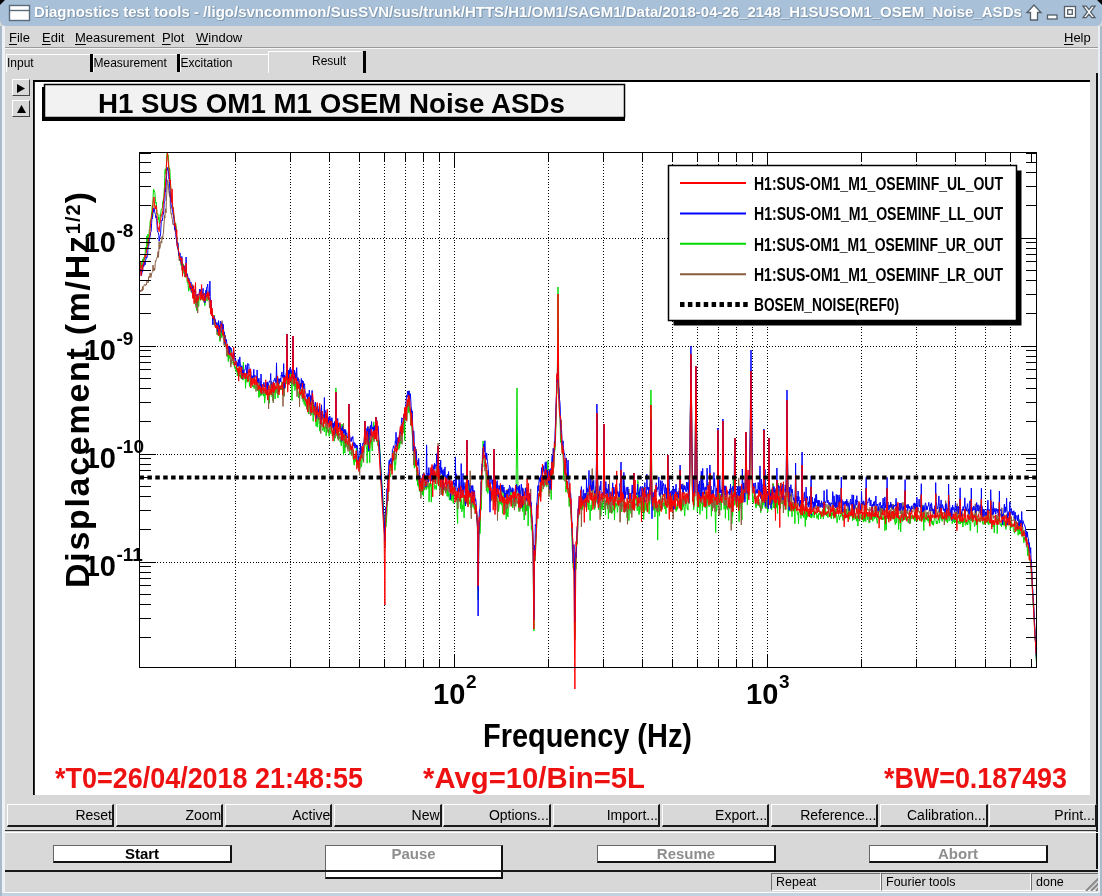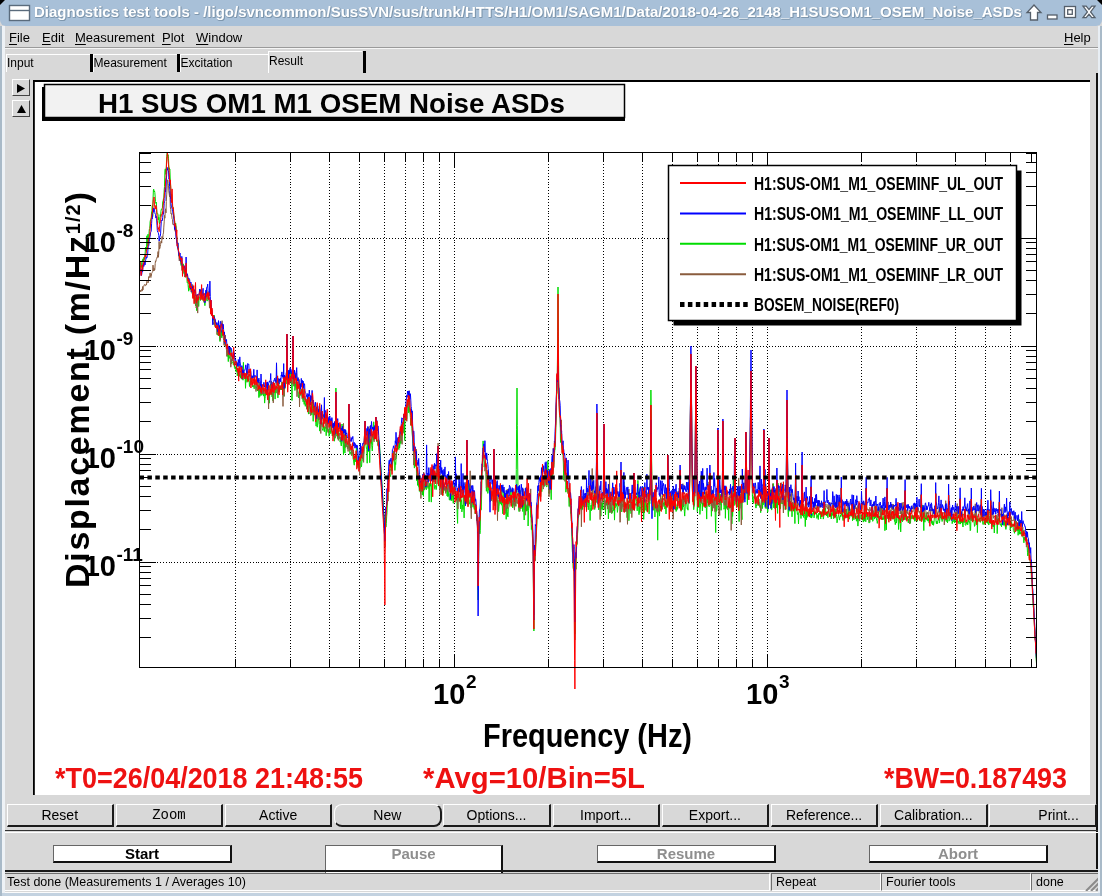--- a/index.html
+++ b/index.html
@@ -8,21 +8,21 @@
   font-size:15px; font-weight:bold; color:#ffffff; text-shadow:1px 1px 0 #7e97ae, 0 1px 0 #8ba2b8, 1px 0 0 #8ba2b8; }
 #menubar { position:absolute; left:3px; top:27px; width:1096px; height:21px; background:#d8d8d8; font-size:13px; }
 #menubar span { position:absolute; top:3px; }
 #menugroove { position:absolute; left:3px; top:47px; width:1096px; height:2px; border-top:1px solid #9a9a9a; border-bottom:1px solid #f5f5f5; }
 u { text-decoration:underline; text-underline-offset:2px; }
 .tab { position:absolute; background:#d8d8d8; border-top:1.5px solid #ffffff; border-left:1.5px solid #ffffff; font-size:12px; }
 .tabsep { position:absolute; width:2.5px; background:#000; }
 #plot-svg { position:absolute; left:0px; top:73px; }
 .sbtn { position:absolute; left:12px; width:18px; height:17px; background:#d8d8d8; border-top:1px solid #fff; border-left:1px solid #fff; border-right:1px solid #444; border-bottom:1px solid #444; color:#000; }
 .sbtn svg { position:absolute; left:4px; top:4px; }
-.btn { position:absolute; background:#d8d8d8; border-top:1.5px solid #ffffff; border-left:1.5px solid #ffffff; border-right:2px solid #1a1a1a; border-bottom:2px solid #1a1a1a; font-size:14px; text-align:center; color:#000; }
+.btn { position:absolute; background:#d8d8d8; border-top:1.5px solid #ffffff; border-left:1.5px solid #ffffff; border-right:2px solid #1a1a1a; border-bottom:2px solid #1a1a1a; font-size:14px; text-align:right; color:#000; }
 .btn2 { position:absolute; background:#ffffff; border-top:1px solid #666; border-left:1px solid #666; border-right:2px solid #111; border-bottom:2px solid #111; font-size:15px; font-weight:bold; text-align:center; }
 #groove { position:absolute; left:0px; top:830px; width:1102px; height:3px; border-top:1.5px solid #333; border-bottom:1.5px solid #fff; }
 #line2 { position:absolute; left:0px; top:869.5px; width:1102px; height:2.5px; background:#1a1a1a; }
 #statusbar { position:absolute; left:0px; top:873px; width:1102px; height:18px; font-size:12.5px; }
 .spanel { position:absolute; top:0px; height:18px; border-top:1px solid #6e6e6e; border-left:1px solid #6e6e6e; border-right:1px solid #fff; border-bottom:1px solid #fff; padding-left:4px; line-height:16px; background:#d8d8d8; white-space:nowrap; overflow:hidden; }
 .wedge { position:absolute; }
 </style></head>
 <body>
 <div id="win">
   <div id="titlebar">
@@ -48,21 +48,21 @@
     <span style="left:159px"><u>P</u>lot</span>
     <span style="left:193px"><u>W</u>indow</span>
     <span style="left:1061px"><u>H</u>elp</span>
   </div>
   <div id="menugroove"></div>
   <div class="tab" style="left:6px;top:54px;width:84px;height:18px;line-height:16px;">Input</div>
   <div class="tabsep" style="left:90px;top:54px;height:18px;"></div>
   <div class="tab" style="left:92.5px;top:54px;width:84.5px;height:18px;line-height:16px;">Measurement</div>
   <div class="tabsep" style="left:177px;top:54px;height:18px;"></div>
   <div class="tab" style="left:179.5px;top:54px;width:88.5px;height:18px;line-height:16px;">Excitation</div>
-  <div class="tab" style="left:268px;top:51px;width:94px;height:22px;line-height:18px;">Result</div>
+  <div class="tab" style="left:268px;top:51px;width:94px;height:22px;line-height:18px;padding-left:43px;">Result</div>
   <div class="tabsep" style="left:363px;top:51px;height:22px;"></div>
   <svg id="plot-svg" width="1102" height="727" viewBox="0 73 1102 727" fill="#000">
 <rect x="34.5" y="82" width="1055.5" height="713" fill="#ffffff"></rect>
 <rect x="33" y="80" width="1057" height="2" fill="#000000"></rect>
 <rect x="33" y="80" width="1.8" height="715" fill="#000000"></rect>
 <rect x="42" y="87" width="3.2" height="34" fill="#000"></rect>
 <rect x="42" y="117.5" width="583" height="3.5" fill="#000"></rect>
 <rect x="44.5" y="84.5" width="580" height="33" fill="#f2f2f2" stroke="#000" stroke-width="1.5"></rect>
 <text x="98" y="113" font-size="28" font-weight="bold" textLength="467" lengthAdjust="spacingAndGlyphs">H1 SUS OM1 M1 OSEM Noise ASDs</text>
 <line x1="235.5" y1="152.5" x2="235.5" y2="667.5" stroke="#000" stroke-width="1" stroke-dasharray="1 1.9" shape-rendering="crispEdges"></line>
@@ -263,37 +263,36 @@
         <polygon points="0,0 8,4.5 0,9" fill="#000"></polygon>
       </svg>
     </div>
   <div class="sbtn" style="top:100px;">
       <svg width="9" height="8">
         <polygon points="0,8 4.5,0 9,8" fill="#000"></polygon>
       </svg>
     </div>
   <div class="wedge" style="left:1096px;top:73px;width:2.2px;height:796px;background:#111;"></div>
 <div class="btn" style="left:6.5px;top:803.5px;width:107.5px;height:23px;line-height:21px;">Reset</div>
-<div class="btn" style="left:115.7px;top:803.5px;width:107.5px;height:23px;line-height:21px;font-family:Liberation Mono, monospace;">Zoom</div>
+<div class="btn" style="left:115.7px;top:803.5px;width:107.5px;height:23px;line-height:21px;">Zoom</div>
 <div class="btn" style="left:224.9px;top:803.5px;width:107.5px;height:23px;line-height:21px;">Active</div>
-<div class="btn" style="left:334.1px;top:803.5px;width:107.5px;height:23px;line-height:21px;border-radius:8px;">New</div>
+<div class="btn" style="left:334.1px;top:803.5px;width:107.5px;height:23px;line-height:21px;">New</div>
 <div class="btn" style="left:443.3px;top:803.5px;width:107.5px;height:23px;line-height:21px;">Options...</div>
 <div class="btn" style="left:552.5px;top:803.5px;width:107.5px;height:23px;line-height:21px;">Import...</div>
 <div class="btn" style="left:661.7px;top:803.5px;width:107.5px;height:23px;line-height:21px;">Export...</div>
 <div class="btn" style="left:770.9px;top:803.5px;width:107.5px;height:23px;line-height:21px;">Reference...</div>
 <div class="btn" style="left:880.1px;top:803.5px;width:107.5px;height:23px;line-height:21px;">Calibration...</div>
 <div class="btn" style="left:989.3px;top:803.5px;width:107.5px;height:23px;line-height:21px;padding-left:32px;">Print...</div>
   <div id="groove"></div>
 <div class="btn2" style="left:53px;top:845px;width:179px;height:18px;line-height:16px;color:#000;">Start</div>
 <div class="btn2" style="left:325px;top:845px;width:178px;height:34px;line-height:16px;color:#8e8e8e;">Pause</div>
 <div class="btn2" style="left:597px;top:845px;width:179px;height:18px;line-height:16px;color:#8e8e8e;">Resume</div>
 <div class="btn2" style="left:869px;top:845px;width:179px;height:18px;line-height:16px;color:#8e8e8e;">Abort</div>
   <div id="line2"></div>
   <div id="statusbar">
-    <div class="spanel" style="left:2px;width:768px;">Test done (Measurements 1 / Averages 10)</div>
     <div class="spanel" style="left:771px;width:110px;">Repeat</div>
     <div class="spanel" style="left:881px;width:150px;">Fourier tools</div>
     <div class="spanel" style="left:1031px;width:68px;">done</div>
     <svg width="16" height="16" style="position:absolute;left:1084px;top:2px;">
       <g stroke="#8a8a8a" stroke-width="2">
           <line x1="2" y1="16" x2="16" y2="2"></line>
           <line x1="7" y1="16" x2="16" y2="7"></line>
           <line x1="12" y1="16" x2="16" y2="12"></line>
         </g>
     </svg>

